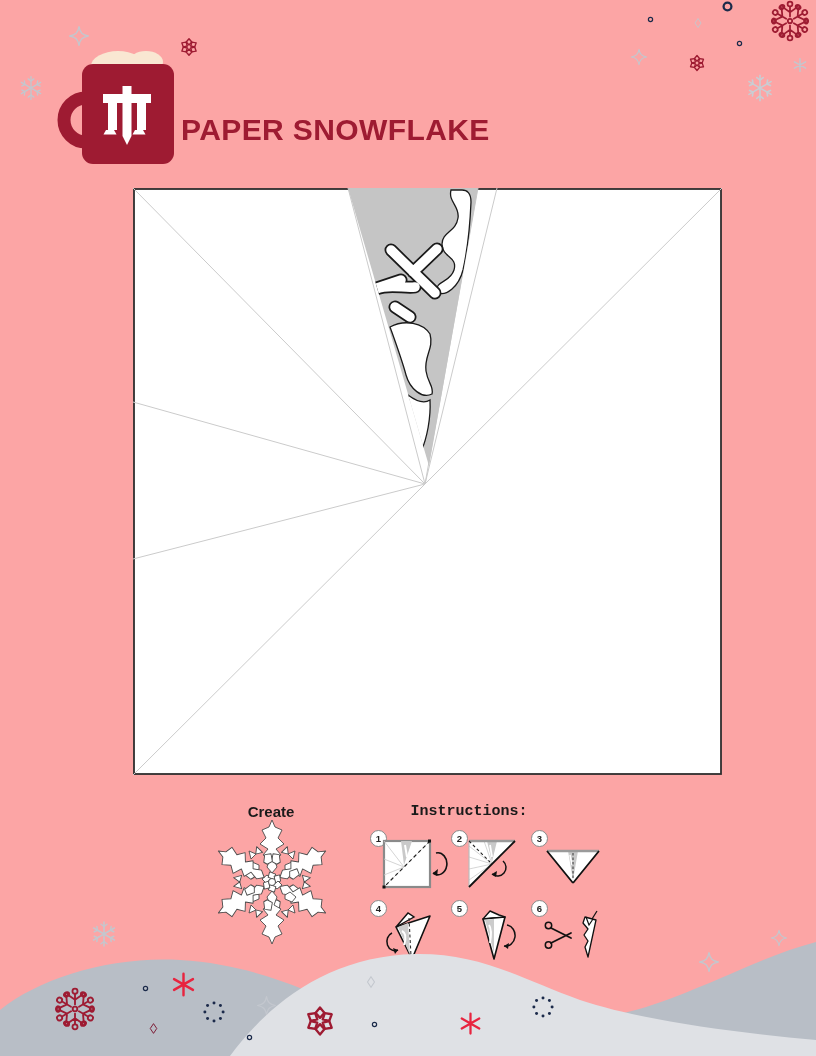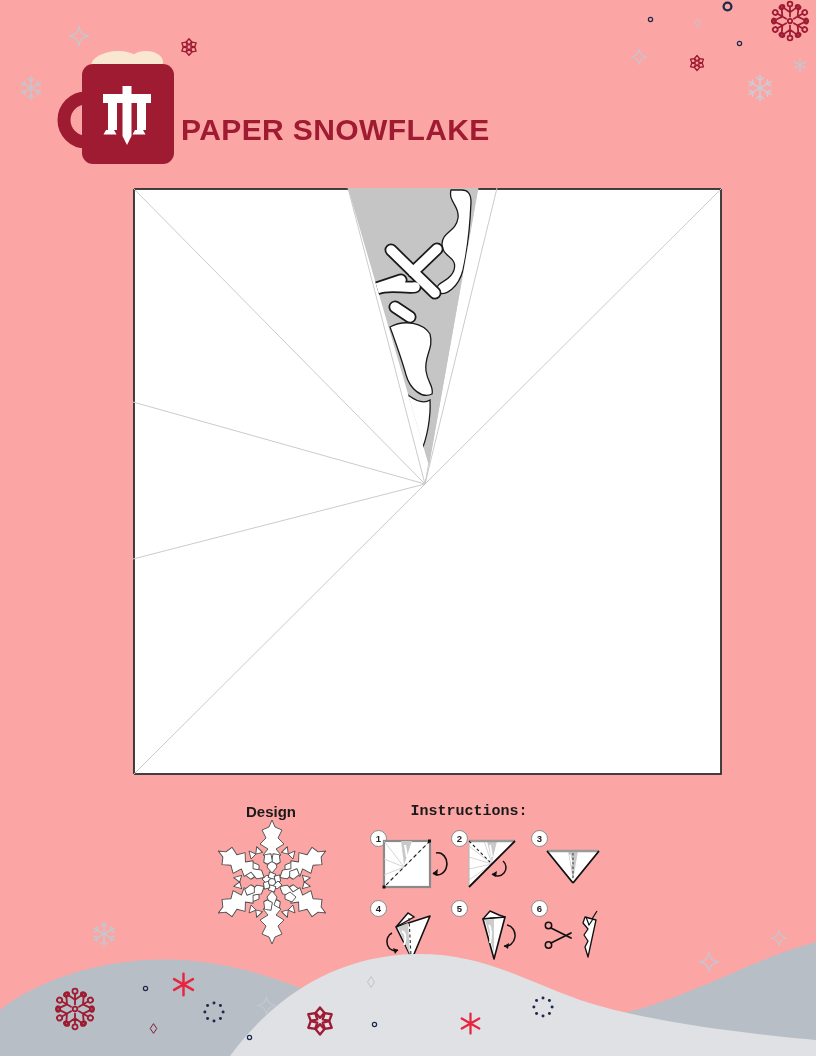--- a/index.html
+++ b/index.html
@@ -184,21 +184,21 @@
           <path d="M258,62 L302,105 M280,84 L304,61 M268,92 L244,100 M262,119 L277,129 M243,101 C258,95 272,101 282,99" fill="none" stroke="#1a1a1a" stroke-width="13" stroke-linecap="round"></path>
           <path d="M258,62 L302,105 M280,84 L304,61 M268,92 L244,100 M262,119 L277,129 M243,101 C258,95 272,101 282,99" fill="none" stroke="#fff" stroke-width="9.5" stroke-linecap="round"></path>
         </g>
         <path d="M257,139 C272,131 290,135 297,146 C301,161 291,167 293,183 C295,196 301,198 299,206
                  C289,211 277,201 273,187 C269,172 262,153 257,139 Z" fill="#fff" stroke="#1a1a1a" stroke-width="1.3"></path>
         <path d="M275,207 C283,213 291,216 297,212 C298,230 294,250 288,264 C284,256 277,230 275,207 Z" fill="#fff" stroke="#1a1a1a" stroke-width="1.3"></path>
       </g>
     </g>
   </svg>
 
-  <div class="section-label label-design">Design</div>
+  <div class="section-label label-design">Create</div>
   <svg class="abs" style="left:202px;top:812px;" width="140" height="140" viewBox="-70 -70 140 140">
     <defs>
       <g id="snow-arm" fill="#fff" stroke="#4a4a4a" stroke-width="0.9" stroke-linejoin="round">
         <path d="M0,-9 L-5,-15 L-2,-23 L-9,-27 L-4,-33 L-12,-38 L-6,-44 L-10,-52 L-3,-55 L0,-62
                  L3,-55 L10,-52 L6,-44 L12,-38 L4,-33 L9,-27 L2,-23 L5,-15 Z"></path>
         <path d="M-13,-17 L-20,-20 L-24,-15 L-18,-10 L-13,-13 Z"></path>
         <path d="M13,-17 L20,-20 L24,-15 L18,-10 L13,-13 Z"></path>
         <path d="M-16,-28 L-23,-31 L-21,-23 Z"></path>
         <path d="M16,-28 L23,-31 L21,-23 Z"></path>
         <path d="M-5,-7 L-1,-3.5 L-6,1 L-10,-3 Z"></path>

